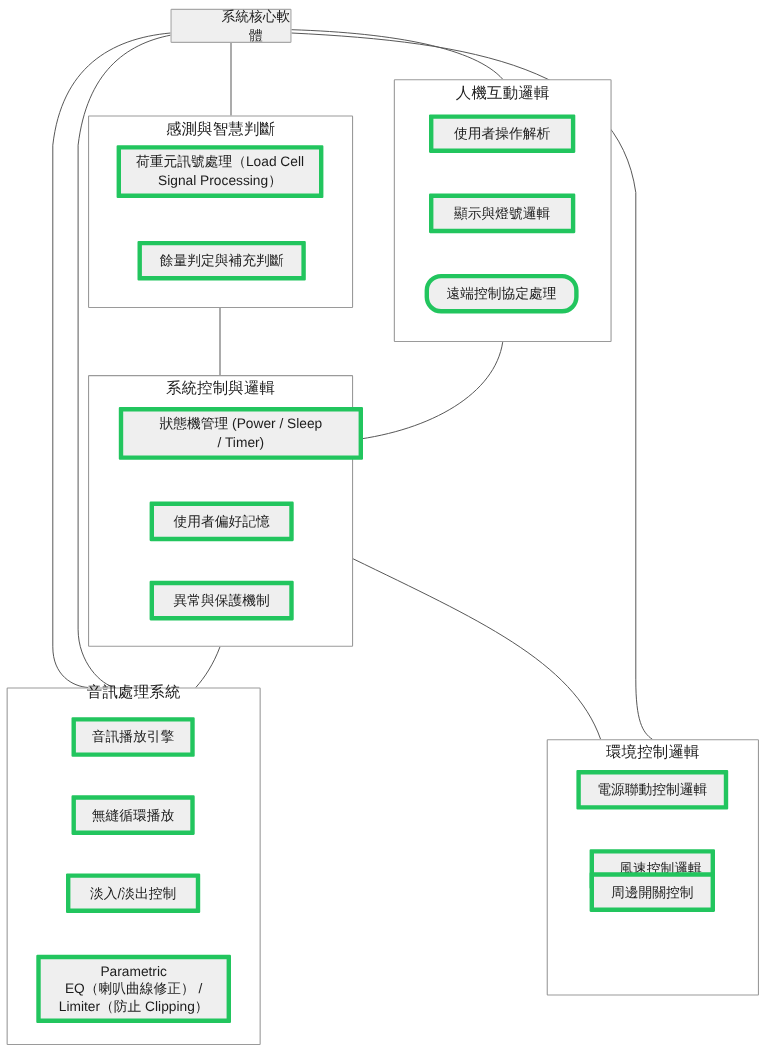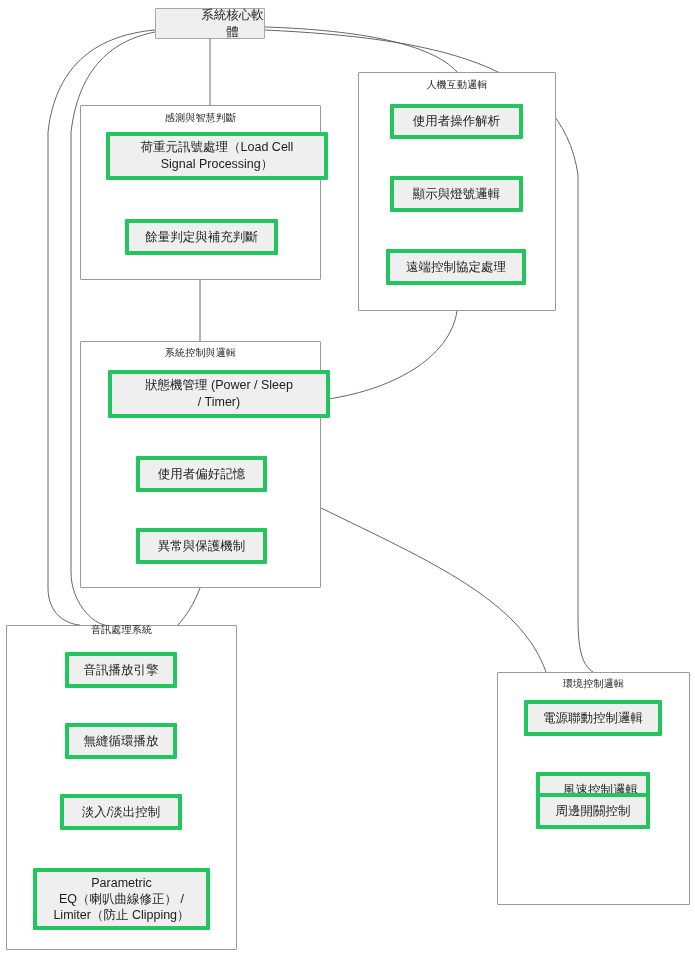--- a/index.html
+++ b/index.html
@@ -32,21 +32,21 @@
     border: 1px solid #9a9a9a;
     background: #ffffff;
     box-sizing: border-box;
     border-radius: 1px;
   }
   .group-title {
     position: absolute;
     left: 0;
     right: 0;
     text-align: center;
-    font-size: 10px;
+    font-size: 14px;
     color: #1c1c1c;
     line-height: 15px;
     letter-spacing: 0.2px;
   }
   .node {
     position: absolute;
     border: 4px solid #22c55e;
     background: #efefef;
     box-sizing: border-box;
     display: flex;
@@ -90,29 +90,29 @@
       <path d="M 321,400 C 392,391 450,358 457,311"></path>
       <path d="M 321,508 C 432,562 521,601 546,672"></path>
       <path d="M 200,588 C 194,604 186,616 178,625"></path>
     </g>
   </svg>
 
   <div class="root-node" style="left:155px; top:8px; width:110px; height:31px;padding-left:45px;">系統核心軟體</div>
 
   <div class="group-box" style="left:80px; top:105px; width:241px; height:175px;"></div>
   <div class="group-title" style="left:80px; top:110px; width:241px;">感測與智慧判斷</div>
-  <div class="node" style="left:106px; top:132px; width:222px; height:48px;">荷重元訊號處理（Load Cell
+  <div class="node" style="left:106px; top:132px; width:188px; height:48px;">荷重元訊號處理（Load Cell
 Signal Processing）</div>
   <div class="node" style="left:125px; top:219px; width:153px; height:36px;">餘量判定與補充判斷</div>
 
   <div class="group-box" style="left:358px; top:72px; width:198px; height:239px;"></div>
   <div class="group-title" style="left:358px; top:77px; width:198px;">人機互動邏輯</div>
   <div class="node" style="left:390px; top:104px; width:133px; height:35px;">使用者操作解析</div>
   <div class="node" style="left:390px; top:176px; width:133px; height:36px;">顯示與燈號邏輯</div>
-  <div class="node" style="left:386px; top:249px; width:140px; height:36px;">遠端控制協定處理</div>
+  <div class="node" style="left:386px; top:249px; width:140px; height:36px;border-radius:15px;">遠端控制協定處理</div>
 
   <div class="group-box" style="left:80px; top:341px; width:241px; height:247px;"></div>
   <div class="group-title" style="left:80px; top:345px; width:241px;">系統控制與邏輯</div>
   <div class="node" style="left:108px; top:370px; width:222px; height:48px;">狀態機管理 (Power / Sleep
 / Timer)</div>
   <div class="node" style="left:136px; top:456px; width:131px; height:36px;">使用者偏好記憶</div>
   <div class="node" style="left:136px; top:528px; width:131px; height:36px;">異常與保護機制</div>
 
   <div class="group-box" style="left:6px; top:625px; width:231px; height:325px;"></div>
   <div class="group-title" style="left:6px; top:622px; width:231px;">音訊處理系統</div>

